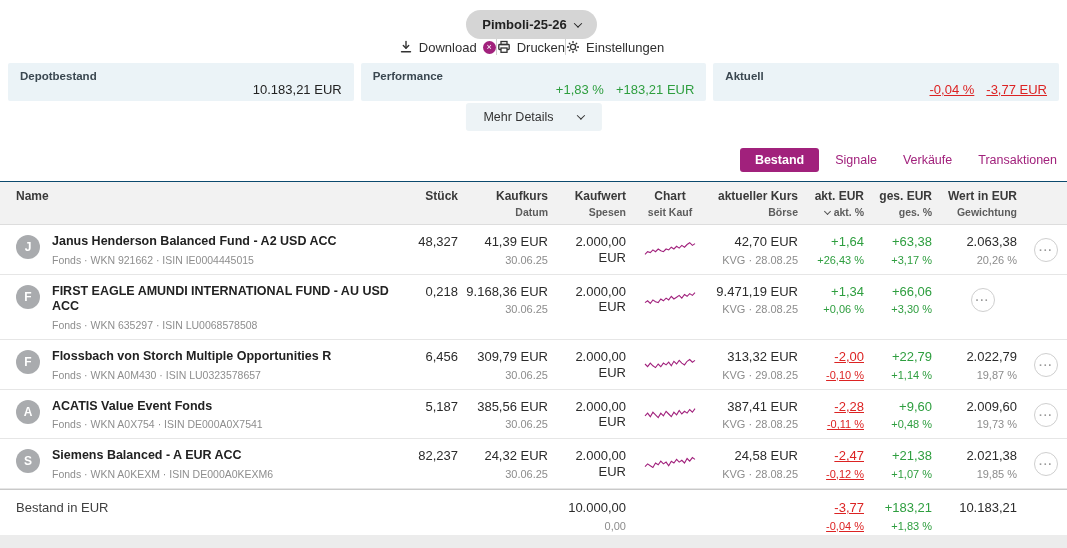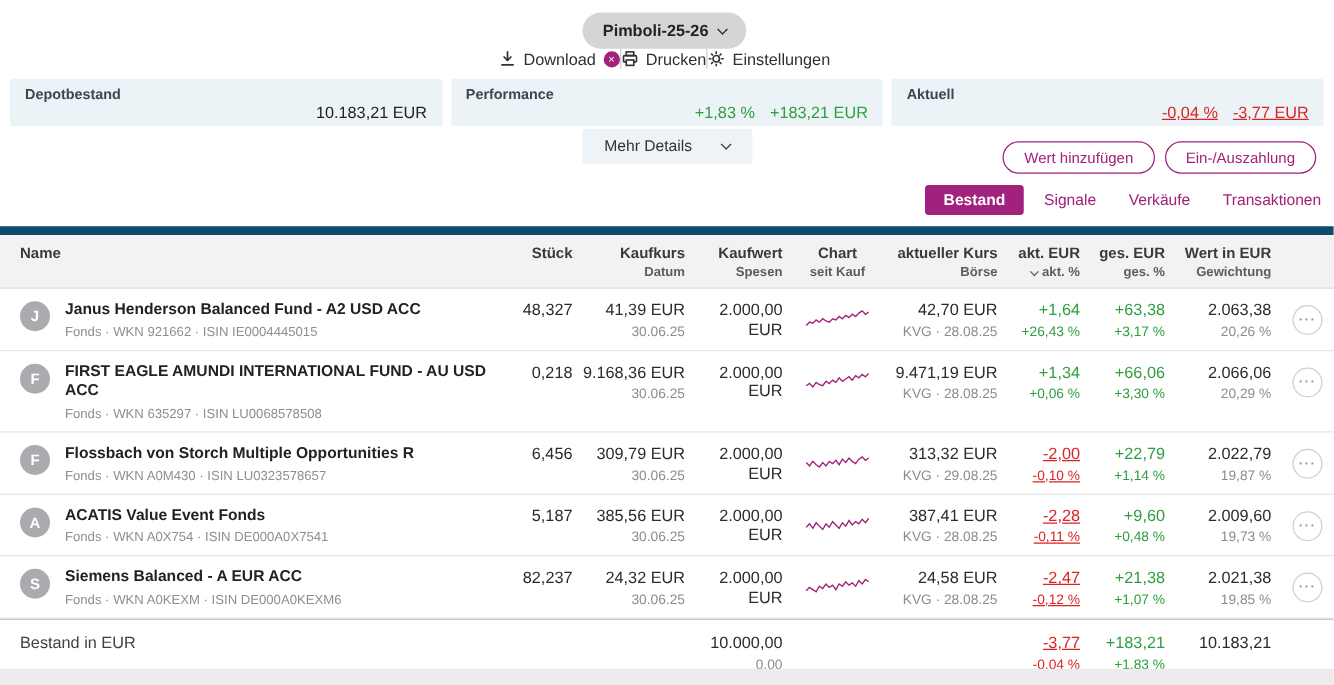--- a/index.html
+++ b/index.html
@@ -50,21 +50,21 @@
   .tabs { display:flex; justify-content:flex-end; align-items:center; gap:6px; margin:2px 0 8px 0; height:26px; }
   .tab { background:none; border:none; font-family:inherit; font-size:12.5px; color:var(--accent); padding:5px 10px; cursor:pointer; }
   .tab.active { background:var(--accent); color:#fff; font-weight:bold; border-radius:3px; padding:5px 15px; }
 
   
   .trow {
     display:grid;
     grid-template-columns: 396px 70px 90px 78px 72px 100px 66px 68px 85px 42px;
     align-items:start;
   }
-  .thead { background:#f2f2f2; border-top:7px solid #0c4a6e; border-bottom:1px solid #ddd; padding:7px 0 6px 0; }
+  .thead { background:#f2f2f2; border-top:1px solid #0c4a6e; border-bottom:1px solid #ddd; padding:7px 0 6px 0; }
   .th-main { font-size:12px; font-weight:bold; color:#3a3a3a; }
   .th-sub { font-size:10.5px; font-weight:bold; color:#5d5d5d; margin-top:3px; display:flex; align-items:center; justify-content:flex-end; gap:4px; }
   .c-name { padding-left:16px; display:flex; align-items:flex-start; gap:12px; text-align:left; }
   .c-num { text-align:right; padding-right:8px; }
   .c-chart { text-align:center; }
   .c-menu { text-align:center; }
   .thead .c-chart .th-sub { justify-content:center; }
   .sort-chev { width:5px; height:5px; border-right:1.5px solid #555; border-bottom:1.5px solid #555; display:inline-block; transform:rotate(45deg); margin-top:-2px; }
 
   .frow { padding:9px 0 8px 0; border-bottom:1px solid #e6e6e6; cursor:pointer; }
@@ -153,24 +153,20 @@
         <span class="signval neg">-3,77 EUR</span>
       </div>
     </div>
   </div>
 
   <div class="subbar">
     <button class="mehr-pill">
       <span>Mehr Details</span>
       <span class="chev"></span>
     </button>
-    <div class="right-btns">
-      <button class="outline-btn">Wert hinzufügen</button>
-      <button class="outline-btn">Ein-/Auszahlung</button>
-    </div>
   </div>
 
   <div class="tabs">
     <button class="tab active">Bestand</button>
     <button class="tab">Signale</button>
     <button class="tab">Verkäufe</button>
     <button class="tab">Transaktionen</button>
   </div>
 
   <div class="trow thead">
@@ -284,24 +280,20 @@
         <div class="main">9.471,19 EUR</div>
         <div class="sub">KVG · 28.08.25</div>
       </div>
       <div class="c-num">
         <div class="main signval pos">+1,34</div>
         <div class="sub signval pos">+0,06 %</div>
       </div>
       <div class="c-num">
         <div class="main signval pos">+66,06</div>
         <div class="sub signval pos">+3,30 %</div>
-      </div>
-      <div class="c-num">
-        <div class="main">2.066,06</div>
-        <div class="sub">20,29 %</div>
       </div>
       <div class="c-menu">
         <button class="menu-btn"></button>
       </div>
     </div>
 
     <div class="trow frow">
       <div class="c-name">
         <div class="fund-icon">F</div>
         <div>

